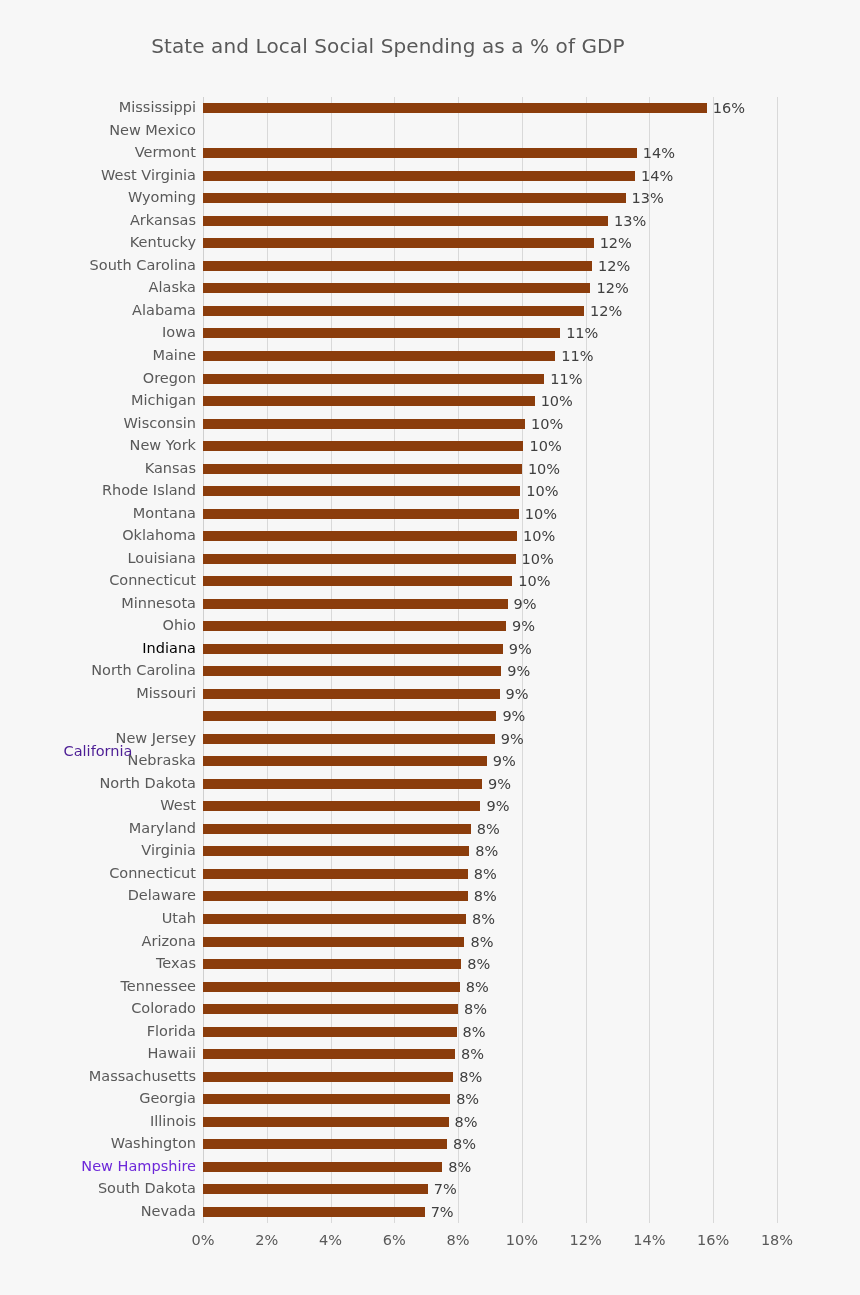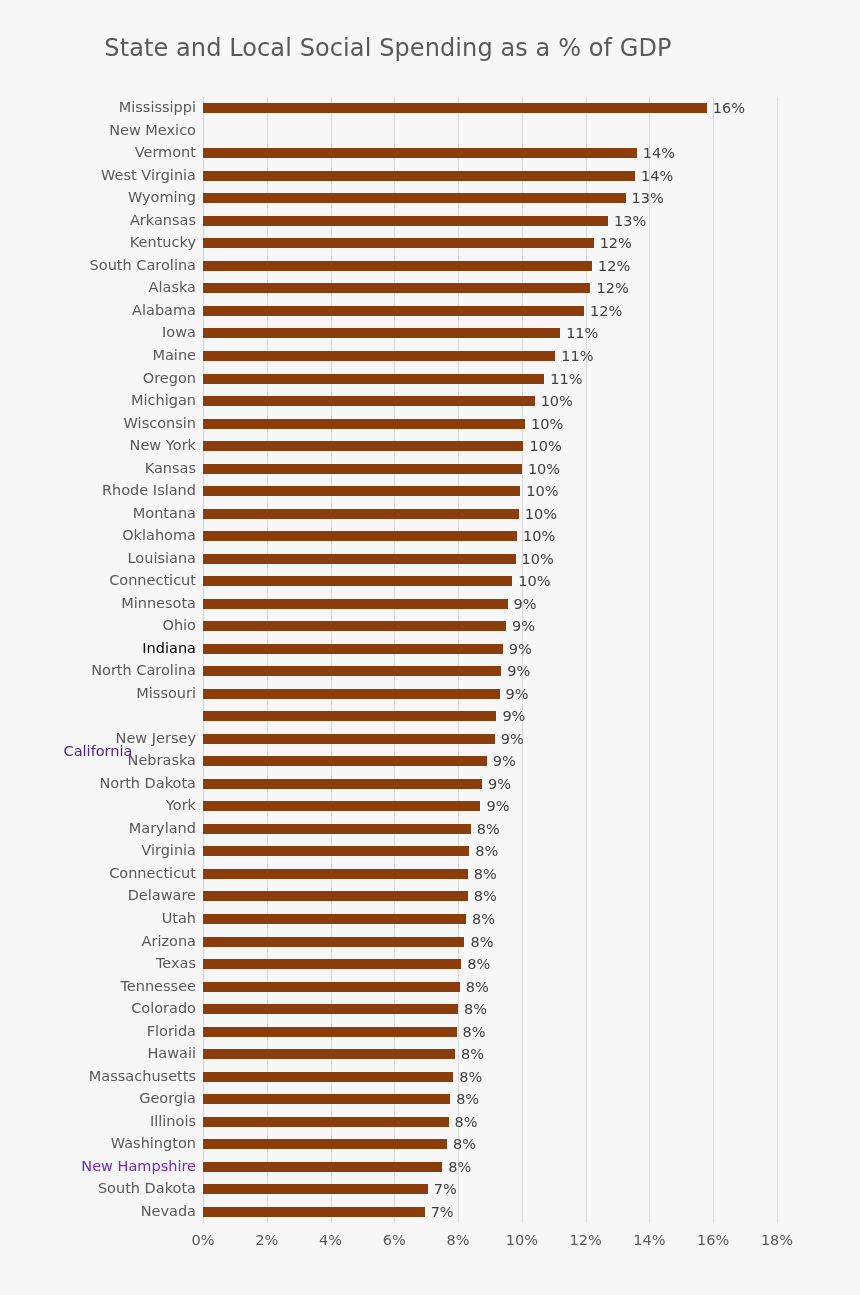--- a/index.html
+++ b/index.html
@@ -21,21 +21,21 @@
     background: #f7f7f7;
   }
 
   
   #chart-title {
     position: absolute;
     left: 0;
     top: 34px;
     width: 776px;
     text-align: center;
-    font-size: 24px;
+    font-size: 20px;
     color: #595959;
     font-family: "DejaVu Sans", "Liberation Sans", sans-serif;
     font-weight: normal;
     letter-spacing: 0.1px;
     white-space: nowrap;
   }
 
   
   #plot-area {
     position: absolute;
@@ -156,21 +156,21 @@
       <div class="cat-label" style="top: 476.18px; color: rgb(89, 89, 89);">Connecticut</div>
       <div class="cat-label" style="top: 498.7px; color: rgb(89, 89, 89);">Minnesota</div>
       <div class="cat-label" style="top: 521.22px; color: rgb(89, 89, 89);">Ohio</div>
       <div class="cat-label" style="top: 543.74px; color: #000000;">Indiana</div>
       <div class="cat-label" style="top: 566.26px; color: rgb(89, 89, 89);">North Carolina</div>
       <div class="cat-label" style="top: 588.78px; color: rgb(89, 89, 89);">Missouri</div>
       <div class="cat-label" style="top: 647px; color: #4c1d95; text-align: center;">California</div>
       <div class="cat-label" style="top: 633.82px; color: rgb(89, 89, 89);">New Jersey</div>
       <div class="cat-label" style="top: 656.34px; color: rgb(89, 89, 89);">Nebraska</div>
       <div class="cat-label" style="top: 678.86px; color: rgb(89, 89, 89);">North Dakota</div>
-      <div class="cat-label" style="top: 701.38px; color: rgb(89, 89, 89);">York</div>
+      <div class="cat-label" style="top: 701.38px; color: rgb(89, 89, 89);">West</div>
       <div class="cat-label" style="top: 723.9px; color: rgb(89, 89, 89);">Maryland</div>
       <div class="cat-label" style="top: 746.42px; color: rgb(89, 89, 89);">Virginia</div>
       <div class="cat-label" style="top: 768.94px; color: rgb(89, 89, 89);">Connecticut</div>
       <div class="cat-label" style="top: 791.46px; color: rgb(89, 89, 89);">Delaware</div>
       <div class="cat-label" style="top: 813.98px; color: rgb(89, 89, 89);">Utah</div>
       <div class="cat-label" style="top: 836.5px; color: rgb(89, 89, 89);">Arizona</div>
       <div class="cat-label" style="top: 859.02px; color: rgb(89, 89, 89);">Texas</div>
       <div class="cat-label" style="top: 881.54px; color: rgb(89, 89, 89);">Tennessee</div>
       <div class="cat-label" style="top: 904.06px; color: rgb(89, 89, 89);">Colorado</div>
       <div class="cat-label" style="top: 926.58px; color: rgb(89, 89, 89);">Florida</div>

